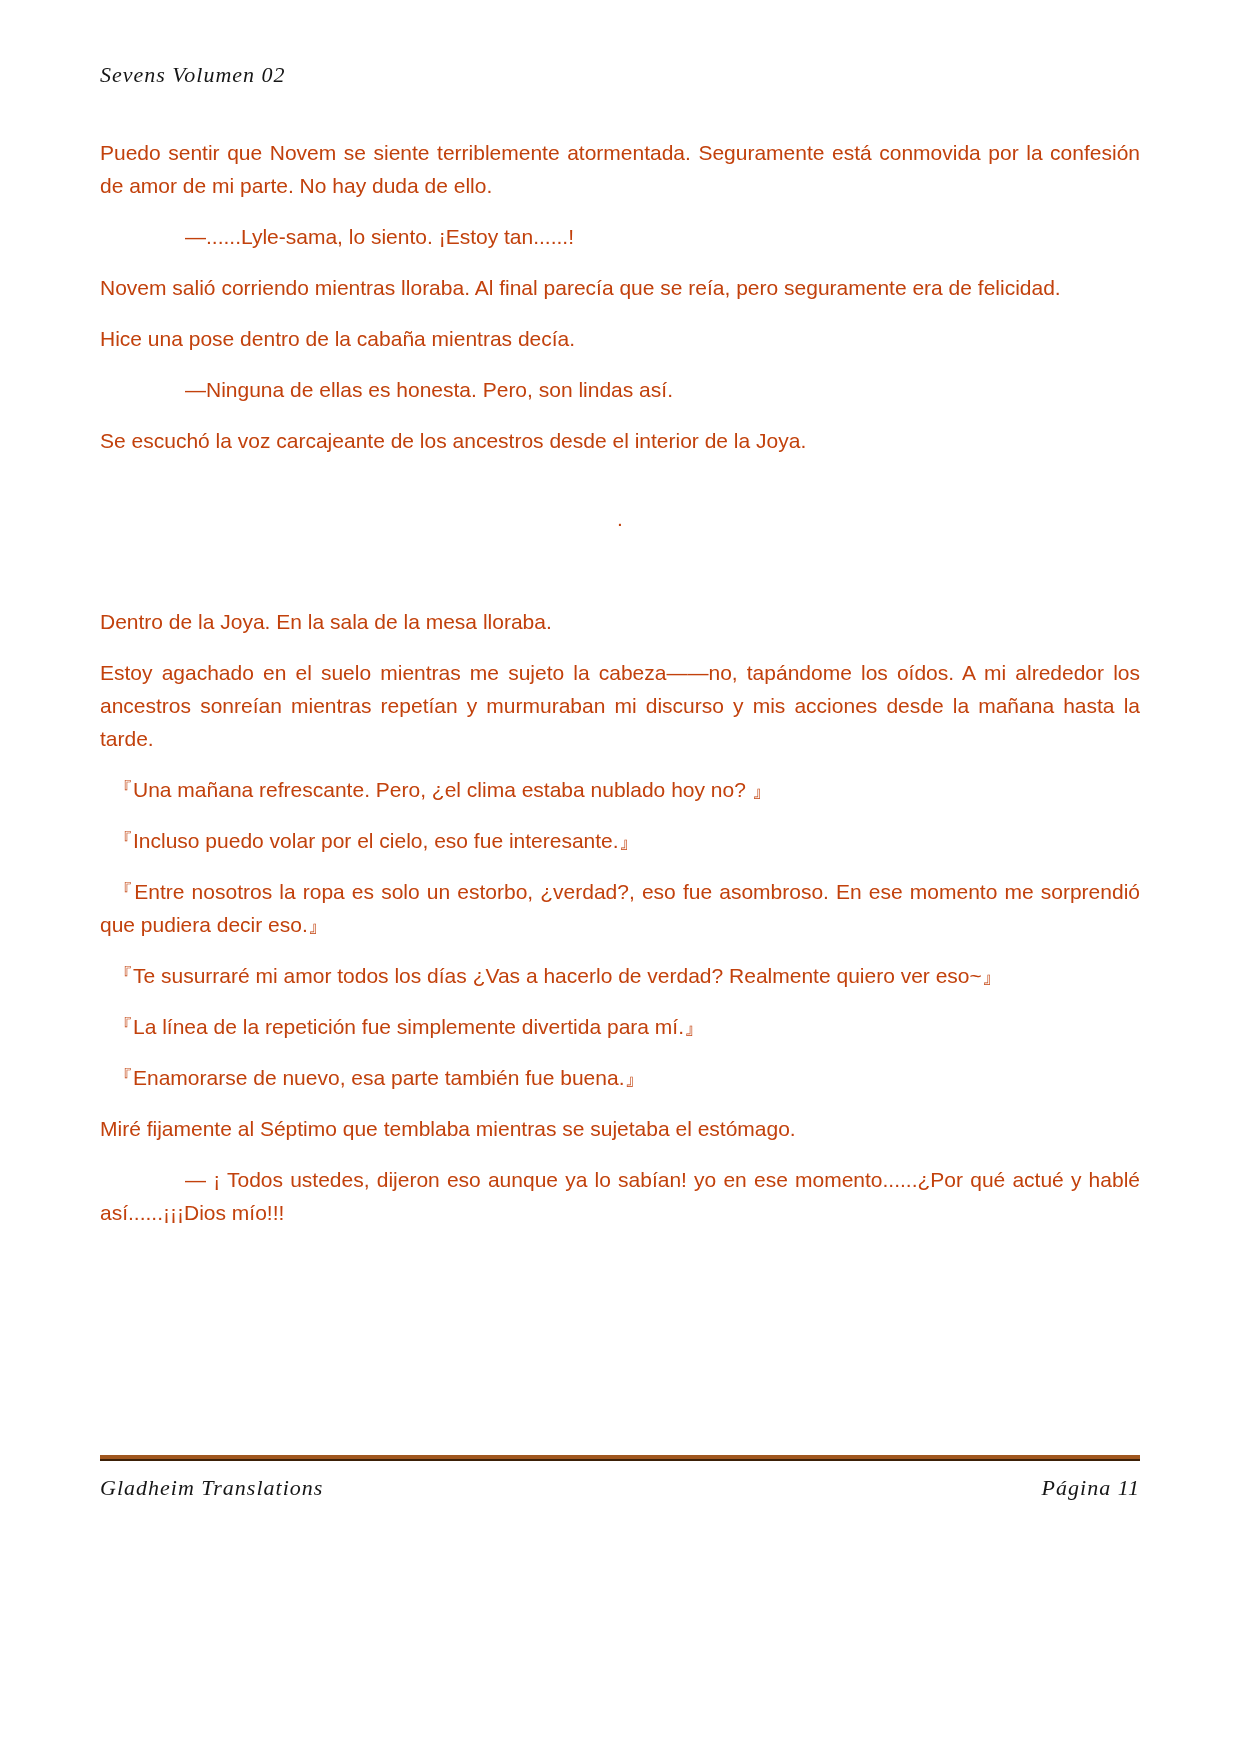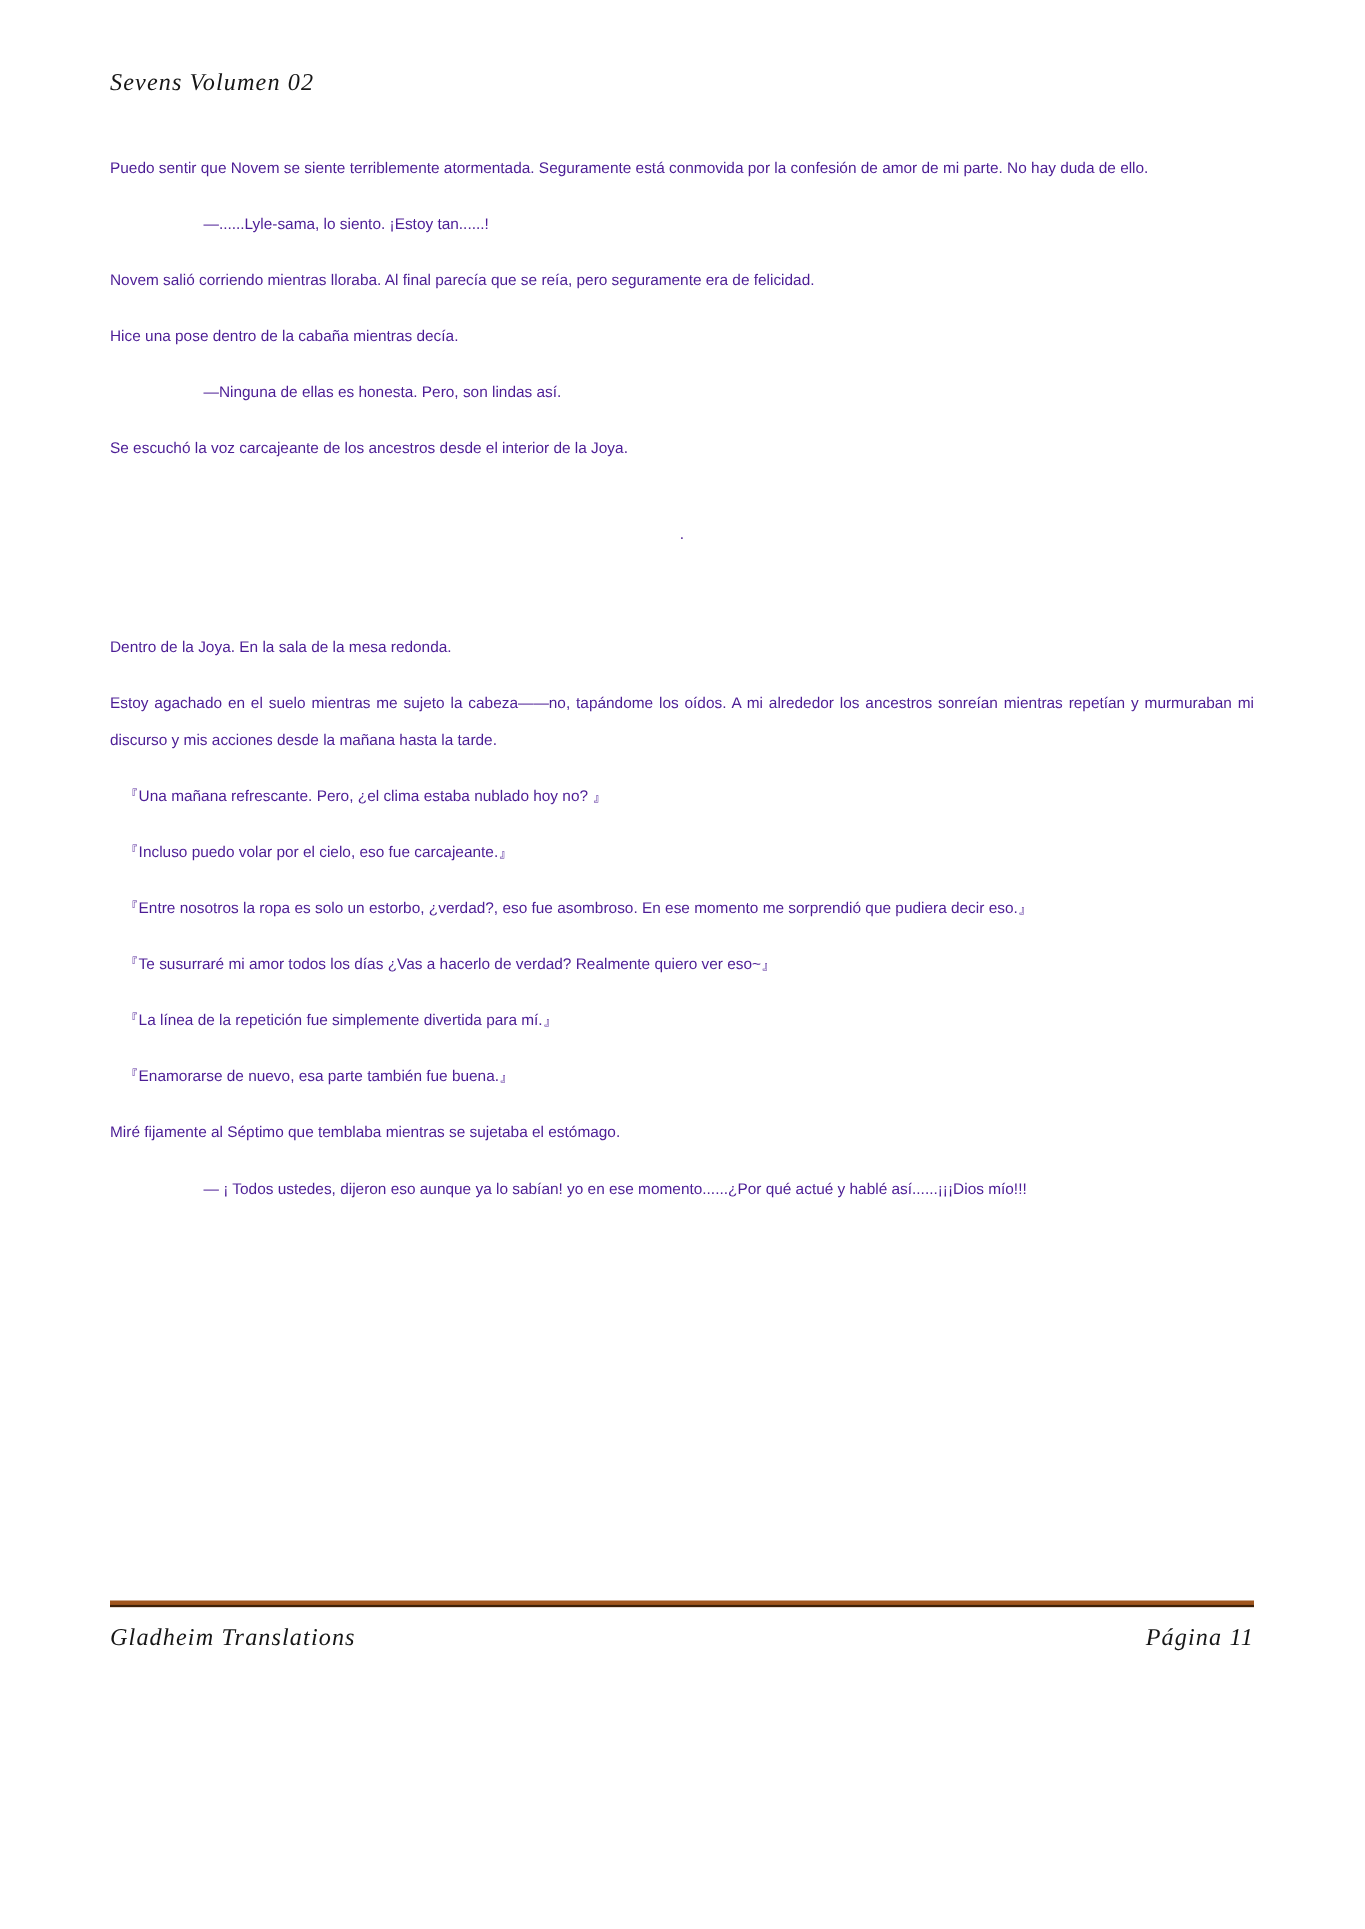--- a/index.html
+++ b/index.html
@@ -27,24 +27,24 @@
     color: #161616;
   }
   .content {
     position: absolute;
     top: 136px;
     left: 100px;
     width: 1040px;
   }
   .content p {
     margin: 0 0 18px 0;
-    font-size: 14px;
+    font-size: 21px;
     line-height: 33px;
     text-align: justify;
-    color: #4c1d95;
+    color: #c2410c;
   }
   .p-indent {
     text-indent: 85px;
   }
   .p-quote {
     text-indent: 12px;
   }
   .p-center-dot {
     text-align: center !important;
     margin: 45px 0 70px 0 !important;
@@ -82,24 +82,24 @@
 
   <div class="content">
 
   <p class="p-body">Puedo sentir que Novem se siente terriblemente atormentada. Seguramente está conmovida por la confesión de amor de mi parte. No hay duda de ello.</p>
       <p class="p-indent">—......Lyle-sama, lo siento. ¡Estoy tan......!</p>
       <p class="p-body">Novem salió corriendo mientras lloraba. Al final parecía que se reía, pero seguramente era de felicidad.</p>
       <p class="p-body">Hice una pose dentro de la cabaña mientras decía.</p>
       <p class="p-indent">—Ninguna de ellas es honesta. Pero, son lindas así.</p>
       <p class="p-body">Se escuchó la voz carcajeante de los ancestros desde el interior de la Joya.</p>
       <p class="p-center-dot">.</p>
-      <p class="p-body">Dentro de la Joya. En la sala de la mesa redonda.</p>
+      <p class="p-body">Dentro de la Joya. En la sala de la mesa lloraba.</p>
       <p class="p-body">Estoy agachado en el suelo mientras me sujeto la cabeza——no, tapándome los oídos. A mi alrededor los ancestros sonreían mientras repetían y murmuraban mi discurso y mis acciones desde la mañana hasta la tarde.</p>
       <p class="p-quote">『Una mañana refrescante. Pero, ¿el clima estaba nublado hoy no? 』</p>
-      <p class="p-quote">『Incluso puedo volar por el cielo, eso fue carcajeante.』</p>
+      <p class="p-quote">『Incluso puedo volar por el cielo, eso fue interesante.』</p>
       <p class="p-quote">『Entre nosotros la ropa es solo un estorbo, ¿verdad?, eso fue asombroso. En ese momento me sorprendió que pudiera decir eso.』</p>
       <p class="p-quote">『Te susurraré mi amor todos los días ¿Vas a hacerlo de verdad? Realmente quiero ver eso~』</p>
       <p class="p-quote">『La línea de la repetición fue simplemente divertida para mí.』</p>
       <p class="p-quote">『Enamorarse de nuevo, esa parte también fue buena.』</p>
       <p class="p-body">Miré fijamente al Séptimo que temblaba mientras se sujetaba el estómago.</p>
       <p class="p-indent">— ¡ Todos ustedes, dijeron eso aunque ya lo sabían! yo en ese momento......¿Por qué actué y hablé así......¡¡¡Dios mío!!!</p>
     </div>
 
   <div class="footer-rule"></div>
 

